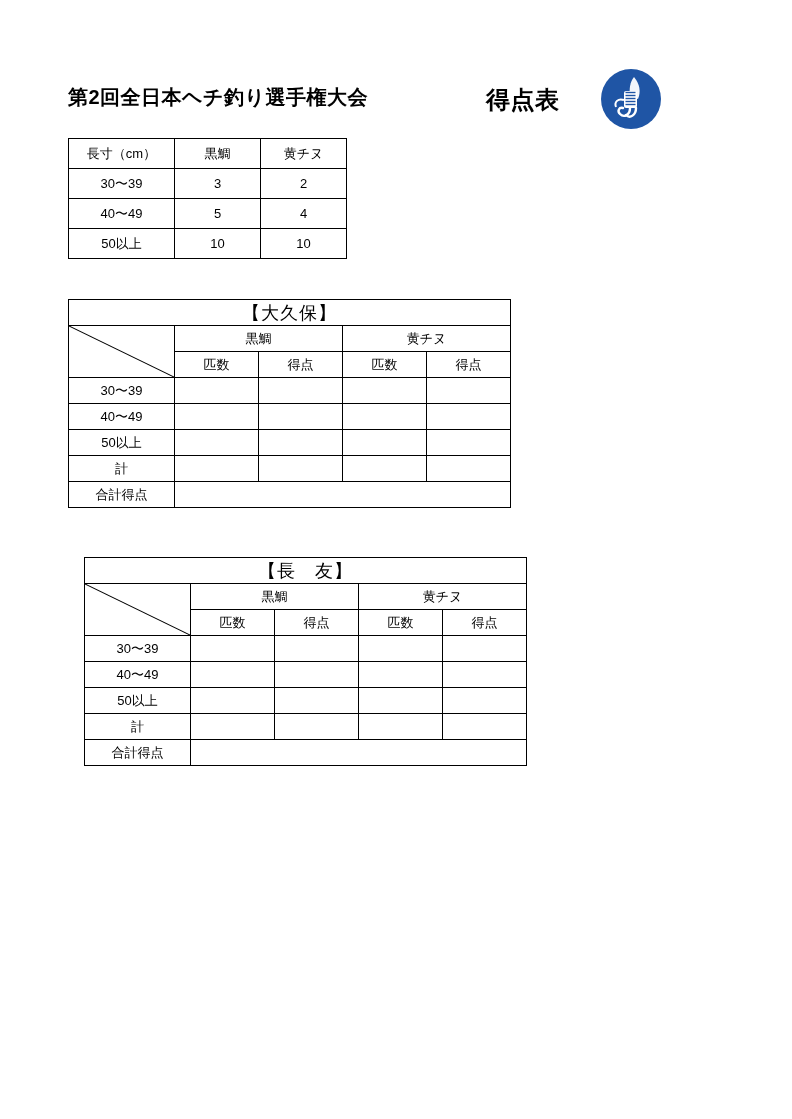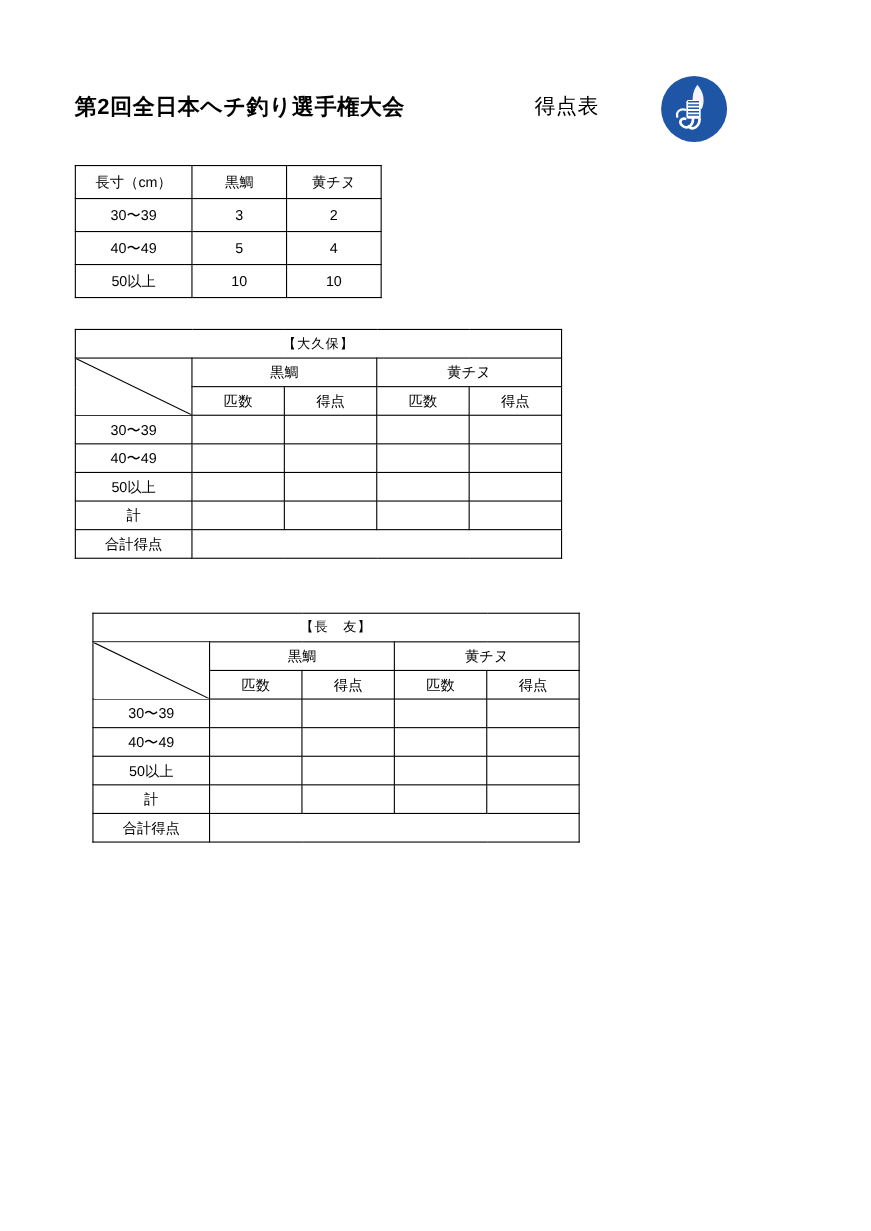--- a/index.html
+++ b/index.html
@@ -35,22 +35,22 @@
     top: 6px;
     font-size: 20px;
     font-weight: bold;
     letter-spacing: 0.5px;
     white-space: nowrap;
   }
   .doc-subtitle {
     position: absolute;
     left: 418px;
     top: 6px;
-    font-size: 19px;
-    font-weight: normal;
+    font-size: 24px;
+    font-weight: bold;
     letter-spacing: 0.5px;
     white-space: nowrap;
   }
   .logo {
     position: absolute;
     left: 532px;
     top: -10px;
     width: 62px;
     height: 62px;
   }
@@ -68,21 +68,21 @@
     vertical-align: middle;
     padding: 0;
     height: 26px;
     background: #ffffff;
   }
 
   
   .score-table {
     position: absolute;
     left: 68px;
-    top: 150px;
+    top: 138px;
     padding-left: 48px;
   }
   .score-table td {
     height: 29px;
   }
   .score-table .c0 { width: 105px; }
   .score-table .c1 { width: 85px; }
   .score-table .c2 { width: 85px; }
 
   
@@ -93,21 +93,21 @@
   .player-table.t1 { top: 299px; }
   .player-table.t2 { top: 557px; margin-left: 16px; }
 
   .player-table td {
     height: 25px;
   }
   .player-table .col-label { width: 105px; }
   .player-table .col-cell  { width: 83px; }
 
   .name-cell {
-    font-size: 12px;
+    font-size: 18px;
     letter-spacing: 1px;
   }
 
   .diag-cell {
     position: relative;
     height: 50px !important;
     padding: 0;
   }
   .diag-cell svg {
     position: absolute;

